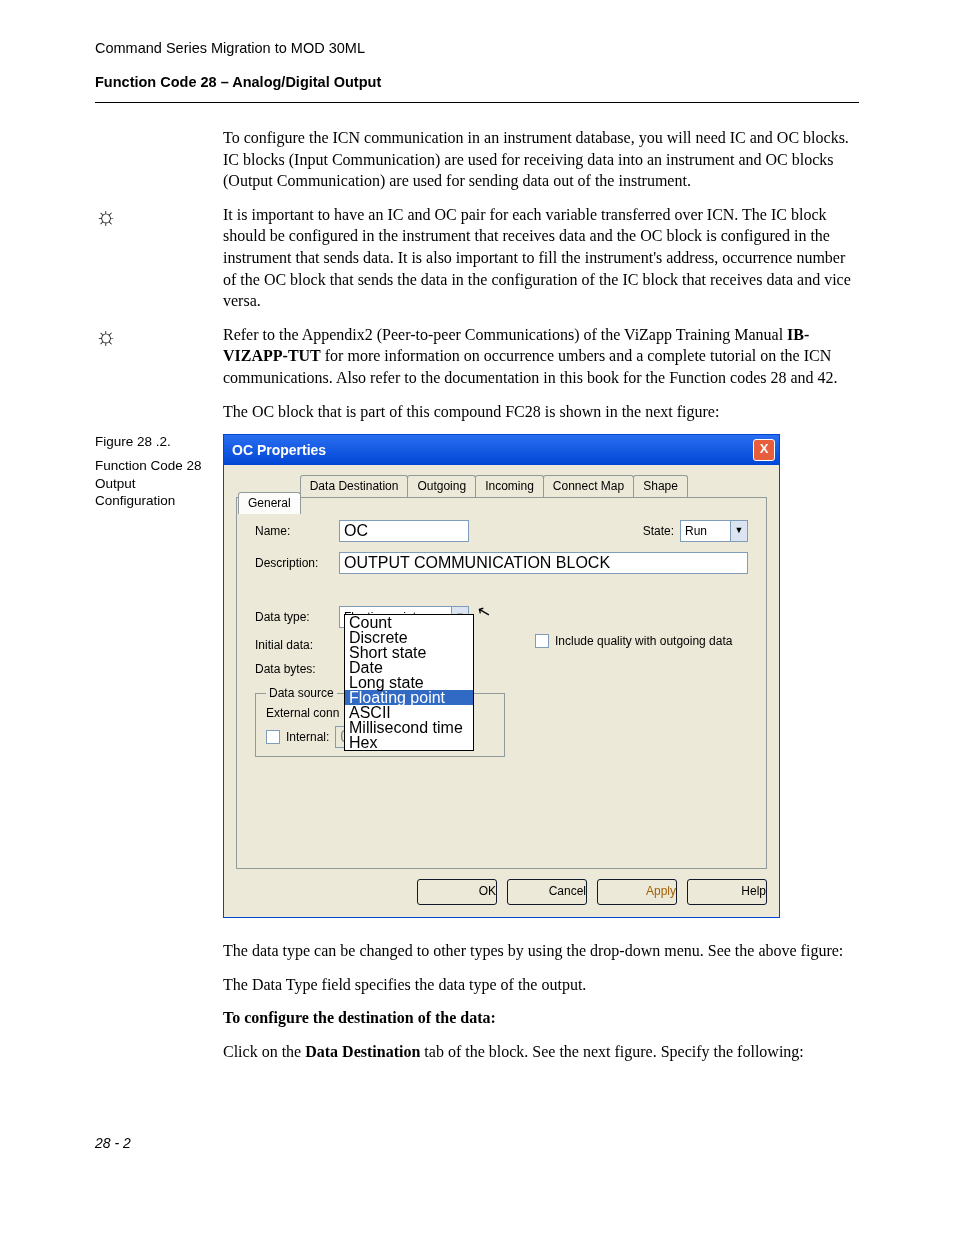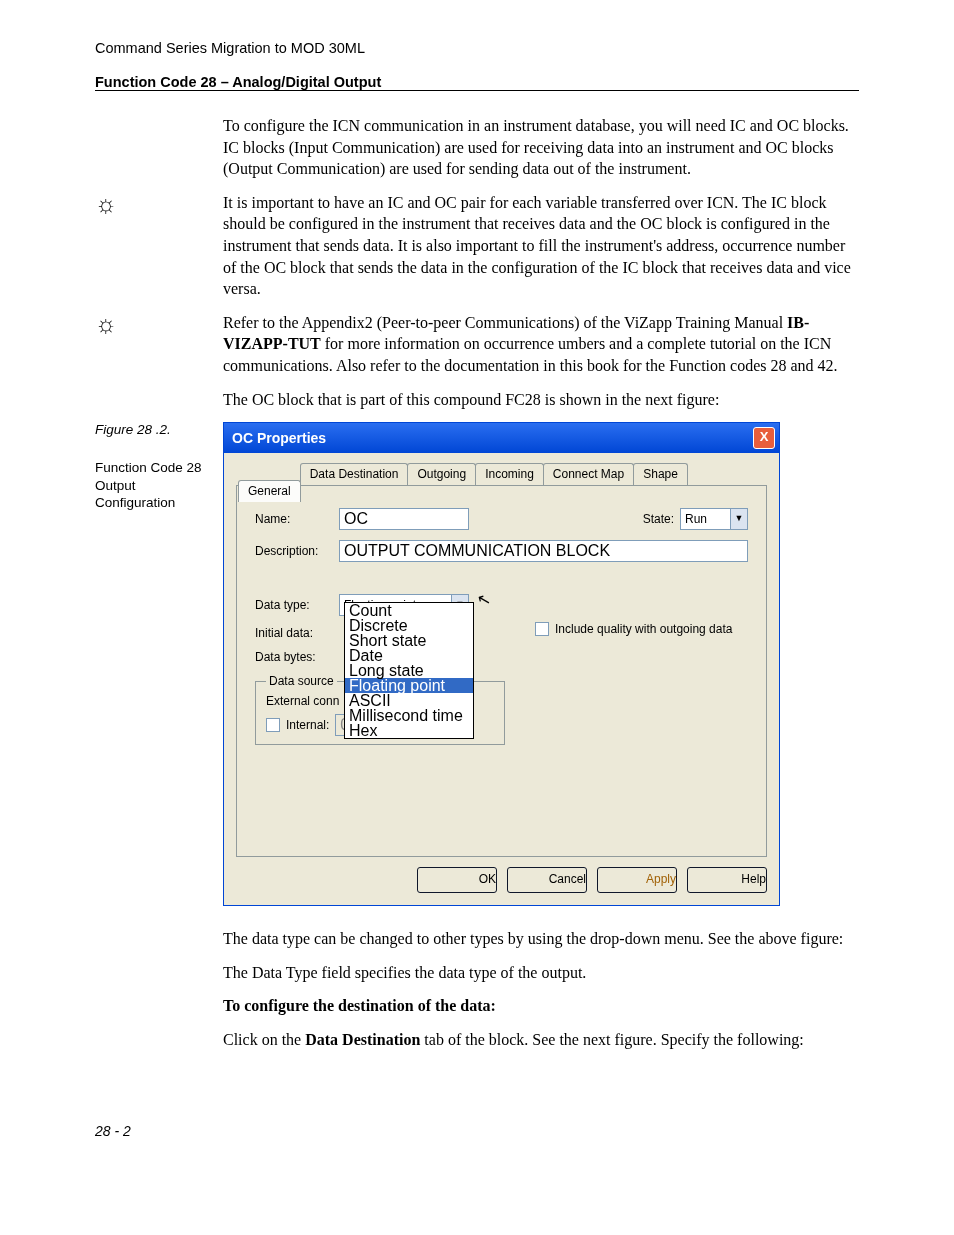--- a/index.html
+++ b/index.html
@@ -14,21 +14,21 @@
   }
   .header-title {
     font-family: Arial, Helvetica, sans-serif;
     font-size: 14.5px;
     margin-bottom: 18px;
   }
   .header-sub {
     font-family: Arial, Helvetica, sans-serif;
     font-size: 14.5px;
     font-weight: bold;
-    margin-bottom: 0;
+    margin-bottom: 12px;
   }
   .hr {
     border: none;
     border-top: 1.5px solid #000;
     margin: 0 0 24px 0;
   }
   .body-wrap {
     display: flex;
     gap: 18px;
   }
@@ -43,23 +43,22 @@
   .para {
     margin: 0 0 12px 0;
     line-height: 1.35;
   }
   .icon-cell {
     text-align: left;
     font-size: 24px;
     line-height: 1;
   }
   .fig-label {
-    font-style: italic;
     font-size: 13.5px;
-    margin-bottom: 22px;
+    margin-bottom: 8px;
   }
   .fig-caption {
     font-size: 13.5px;
     line-height: 1.3;
   }
   
   .dialog {
     width: 555px;
     background: #ece9d8;
     border: 1px solid #0046d5;

